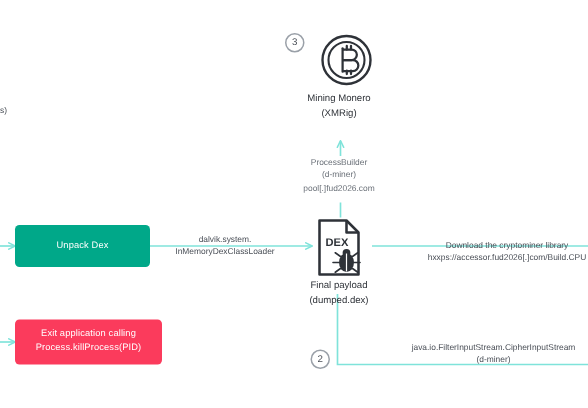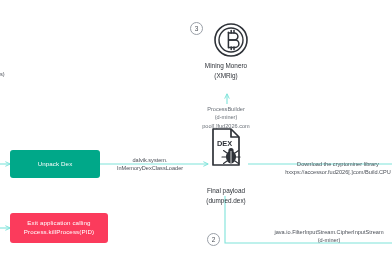--- a/index.html
+++ b/index.html
@@ -118,21 +118,21 @@
     justify-content: center;
     font-size: 6.5px;
     color: #4a4f57;
     background: #fff;
   }
   .step-3 { left: 190px; top: 22px; }
   .step-2 { left: 207px; top: 233px; }
 
   
   .icon-btc { left: 213px; top: 22px; width: 36px; height: 36px; }
-  .icon-dex { left: 208px; top: 127px; width: 38px; height: 40px; }
+  .icon-dex { left: 208px; top: 145px; width: 38px; height: 40px; }
 
   
   .wires {
     position: absolute;
     inset: 0;
     width: 392px;
     height: 272px;
     pointer-events: none;
   }
 </style>

